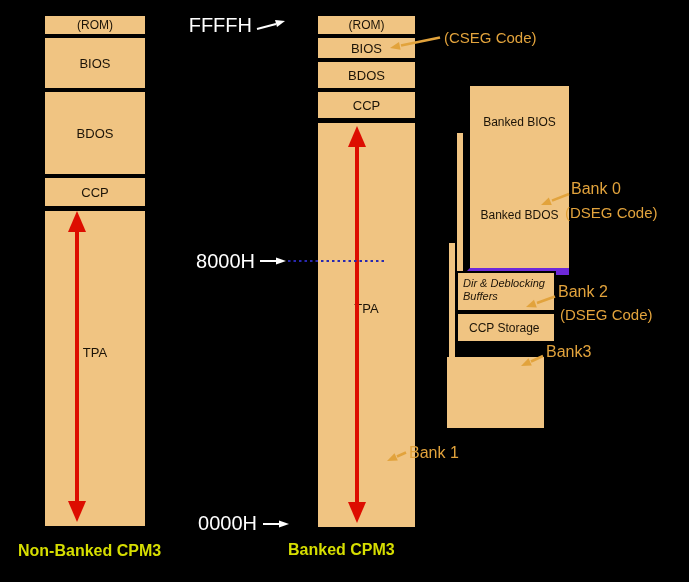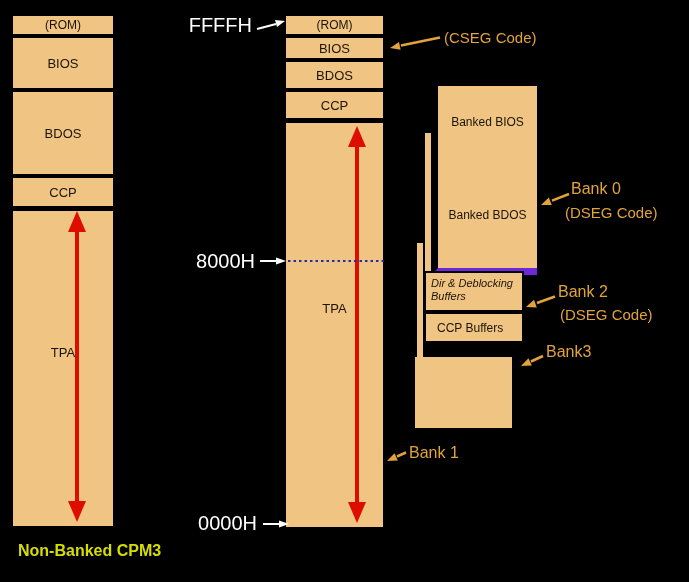--- a/index.html
+++ b/index.html
@@ -13,21 +13,21 @@
     --dotted-line:#2828B0;
   }
   html,body{margin:0;padding:0;background:#111;}
   #canvas{
     position:relative;width:689px;height:582px;overflow:hidden;
     background:var(--background);
     font-family:"Liberation Sans",sans-serif;
   }
   .sec{
     position:absolute;background:var(--box-fill);color:var(--box-text);
-    font-size:13px;display:flex;align-items:center;justify-content:center;
+    font-size:13px;display:flex;align-items:center;justify-content:center;margin-left:32px;
   }
   
   #nb-rom{left:13px;top:16px;width:100px;height:18px;font-size:12px}
   #nb-bios{left:13px;top:38px;width:100px;height:50px}
   #nb-bdos{left:13px;top:92px;width:100px;height:82px}
   #nb-ccp{left:13px;top:178px;width:100px;height:28px}
   #nb-tpa{left:13px;top:211px;width:100px;height:315px;display:block}
   #nb-tpa .tpa-label{position:absolute;top:134px;left:0;width:100%;text-align:center}
   
   #b-rom{left:286px;top:16px;width:97px;height:18px;font-size:12px}
@@ -102,34 +102,35 @@
   </div>
   <div class="caption" id="nb-caption">Non-Banked CPM3</div>
 
   <div class="sec" id="b-rom">(ROM)</div>
   <div class="sec" id="b-bios">BIOS</div>
   <div class="sec" id="b-bdos">BDOS</div>
   <div class="sec" id="b-ccp">CCP</div>
   <div class="sec" id="b-tpa">
     <span class="tpa-label">TPA</span>
   </div>
+  <div class="caption" id="b-caption">Banked CPM3</div>
 
   <div class="addr" id="addr-ffffh">FFFFH</div>
   <div class="addr" id="addr-8000h">8000H</div>
   <div class="addr" id="addr-0000h">0000H</div>
 
   <div class="sec" id="bank0">
     <div class="b0-bios">Banked BIOS</div>
     <div class="b0-div"></div>
     <div class="b0-bdos">Banked BDOS</div>
   </div>
 
   <div class="sec" id="bank2-strip"></div>
   <div class="sec" id="dir-box">Dir &amp; Deblocking Buffers</div>
-  <div class="sec" id="ccp-storage">CCP Buffers</div>
+  <div class="sec" id="ccp-storage">CCP Storage</div>
 
   <div class="sec" id="bank3-strip"></div>
   <div class="sec" id="bank3-box"></div>
 
   <div class="olabel small" id="cseg-label">(CSEG Code)</div>
   <div class="olabel" id="bank0-label">Bank 0</div>
   <div class="olabel small" id="bank0-sub">(DSEG Code)</div>
   <div class="olabel" id="bank2-label">Bank 2</div>
   <div class="olabel small" id="bank2-sub">(DSEG Code)</div>
   <div class="olabel" id="bank3-label">Bank3</div>

